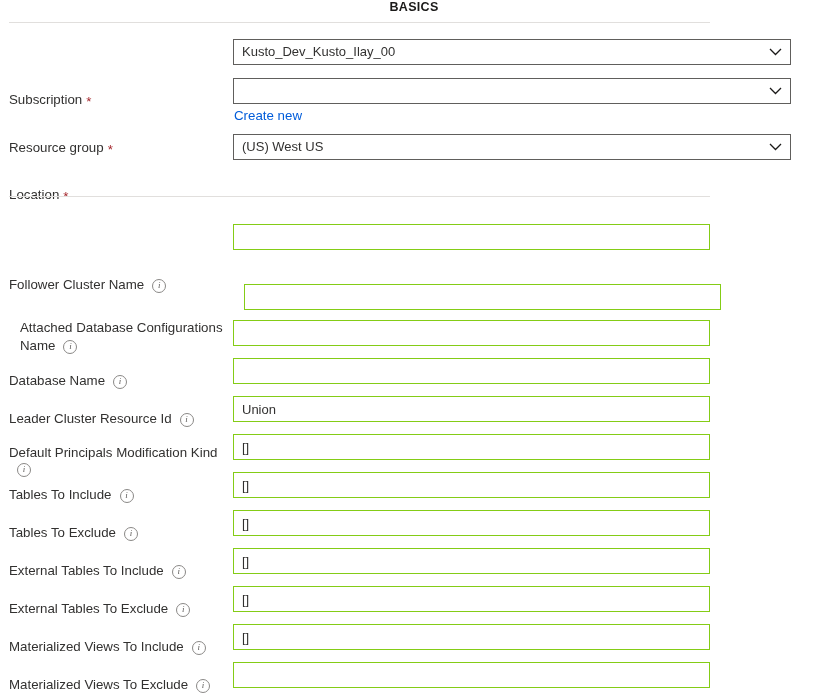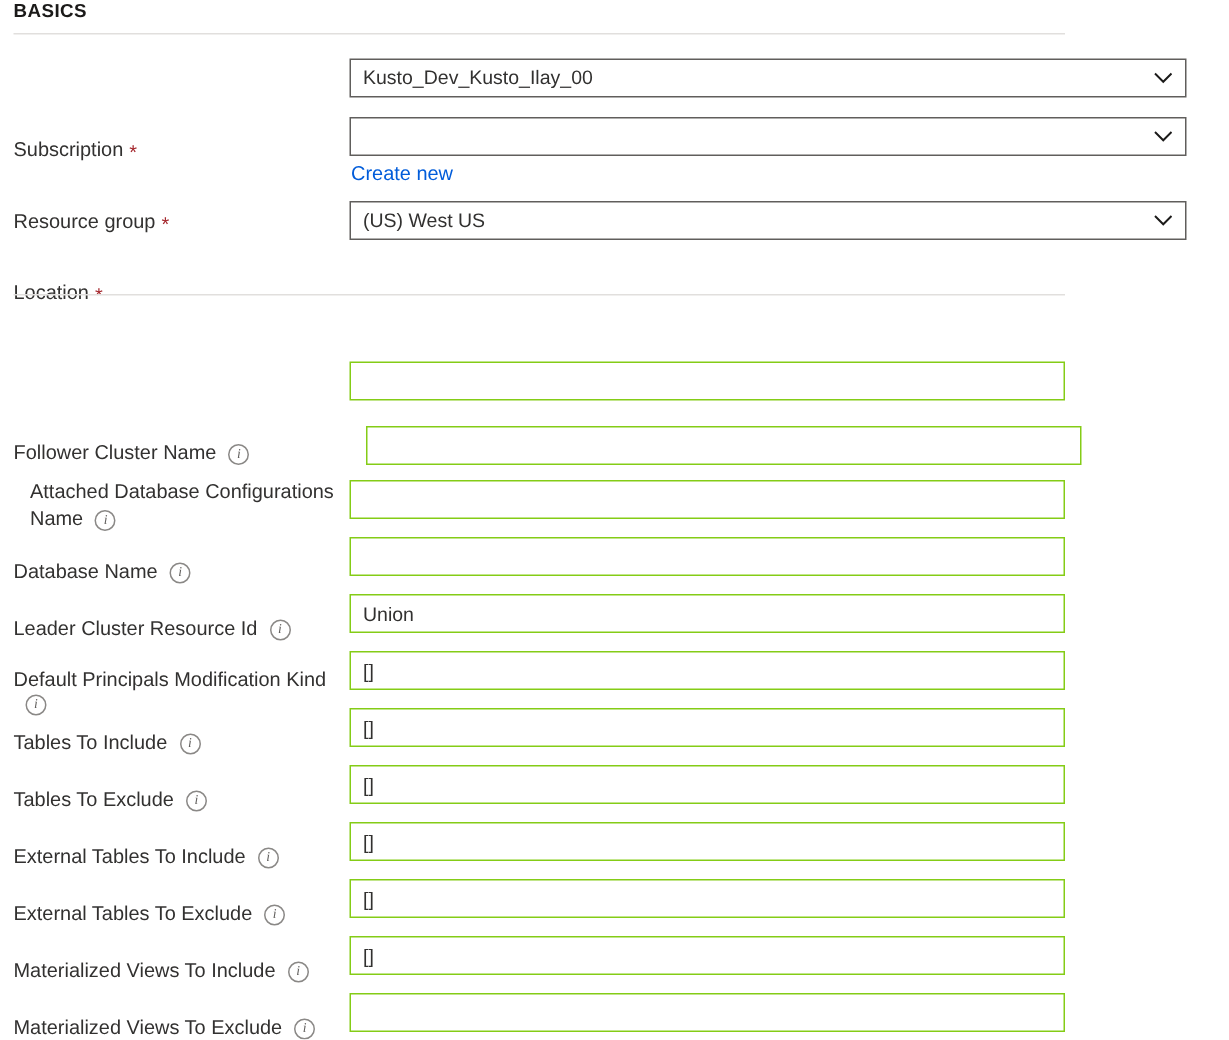--- a/index.html
+++ b/index.html
@@ -19,20 +19,21 @@
   .form-root {
     position: absolute;
     left: 0;
     top: 0;
     width: 819px;
   }
 
   
   .section {
     padding: 0;
+    text-align: center;
   }
   .section-title {
     font-size: 12.5px;
     font-weight: bold;
     letter-spacing: 0.3px;
     color: #1b1a19;
     padding-left: 9px;
     line-height: 14px;
   }
   .section-rule {
@@ -223,21 +224,21 @@
             </svg>
         </div>
       </div>
     </div>
   </div>
 
   <div class="abs section" style="left:0; top:188px; width:819px;">
     <div class="section-rule"></div>
   </div>
 
-  <div class="abs row" style="left:0; top:241px;justify-content:center;">
+  <div class="abs row" style="left:0; top:224px;justify-content:center;">
     <div class="label-cell" style="height:26px;">
       <span class="label-text">Follower Cluster Name</span>
       <span class="info-icon">
           <span>i</span>
         </span>
     </div>
     <div class="field-cell" style="margin-left:9px;">
       <input class="txt" type="text" value="" style="">
     </div>
   </div>

